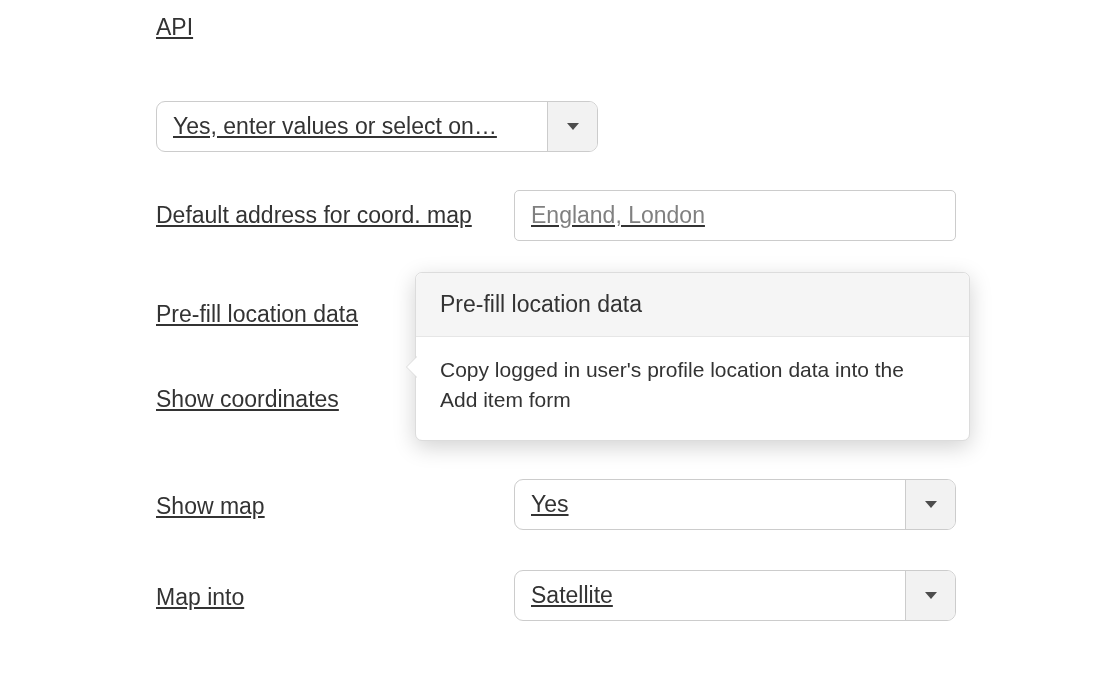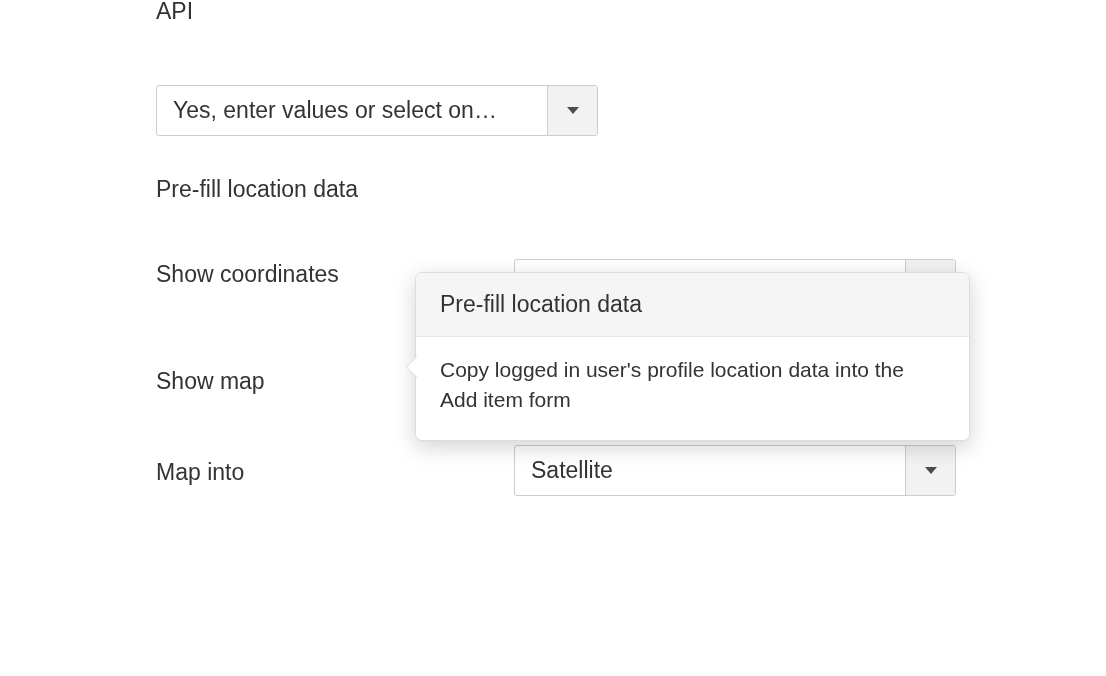--- a/index.html
+++ b/index.html
@@ -10,22 +10,23 @@
     body {
       font-family: -apple-system, BlinkMacSystemFont, "Segoe UI", Helvetica, Arial, sans-serif;
       background: #ffffff;
       width: 1106px;
       height: 676px;
       overflow: hidden;
       position: relative;
       color: #333333;
     }
     .form-container {
-      padding-top: 0px;
+      padding-top: 16px;
       padding-left: 156px;
+      text-decoration: underline;
     }
     .form-row {
       display: flex;
       align-items: flex-start;
       margin-bottom: 36px;
     }
     .label-col {
       width: 358px;
       font-size: 23px;
       color: #333333;
@@ -33,21 +34,21 @@
       padding-top: 12px;
     }
     .control-col {
       width: 442px;
     }
     .select-wrap {
       display: flex;
       width: 100%;
       height: 51px;
       border: 1px solid #cccccc;
-      border-radius: 3px;
+      border-radius: 9px;
       overflow: hidden;
       background: #ffffff;
     }
     .select-value {
       flex: 1;
       padding: 0 16px;
       display: flex;
       align-items: center;
       font-size: 23px;
       color: #333333;
@@ -211,20 +212,28 @@
     <div class="control-col">
       <div class="select-wrap">
         <div class="select-value">Yes, enter values or select on…</div>
         <div class="select-caret">
           <div class="caret-down"></div>
         </div>
       </div>
     </div>
   </div>
 
+  <div class="form-row row-default">
+    <div class="label-col">Default address for coord. map</div>
+    <div class="control-col">
+      <div class="text-input">
+        <input class="input-field" type="text" placeholder="England, London" style="">
+      </div>
+    </div>
+  </div>
 
   <div class="form-row row-prefill">
     <div class="label-col">Pre-fill location data</div>
     <div class="control-col"></div>
   </div>
 
   <div class="form-row row-showcoords">
     <div class="label-col">Show coordinates</div>
     <div class="control-col">
       <div class="select-wrap">

